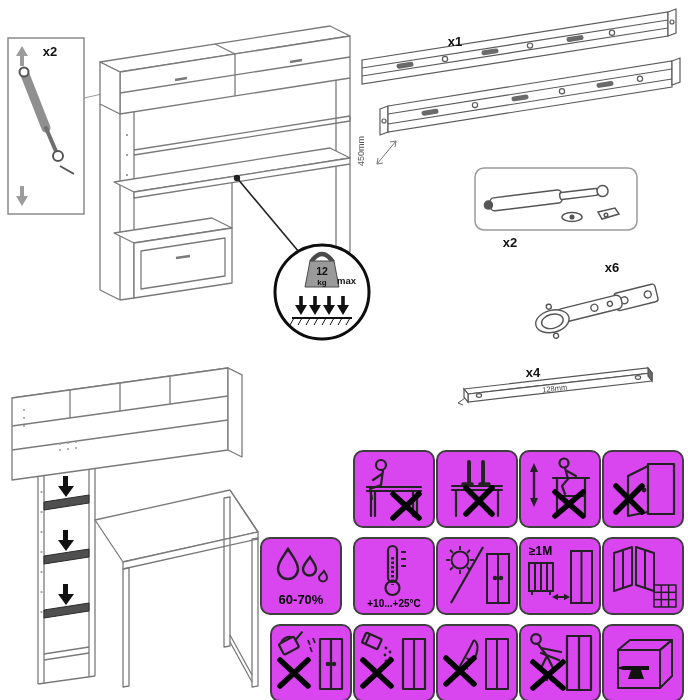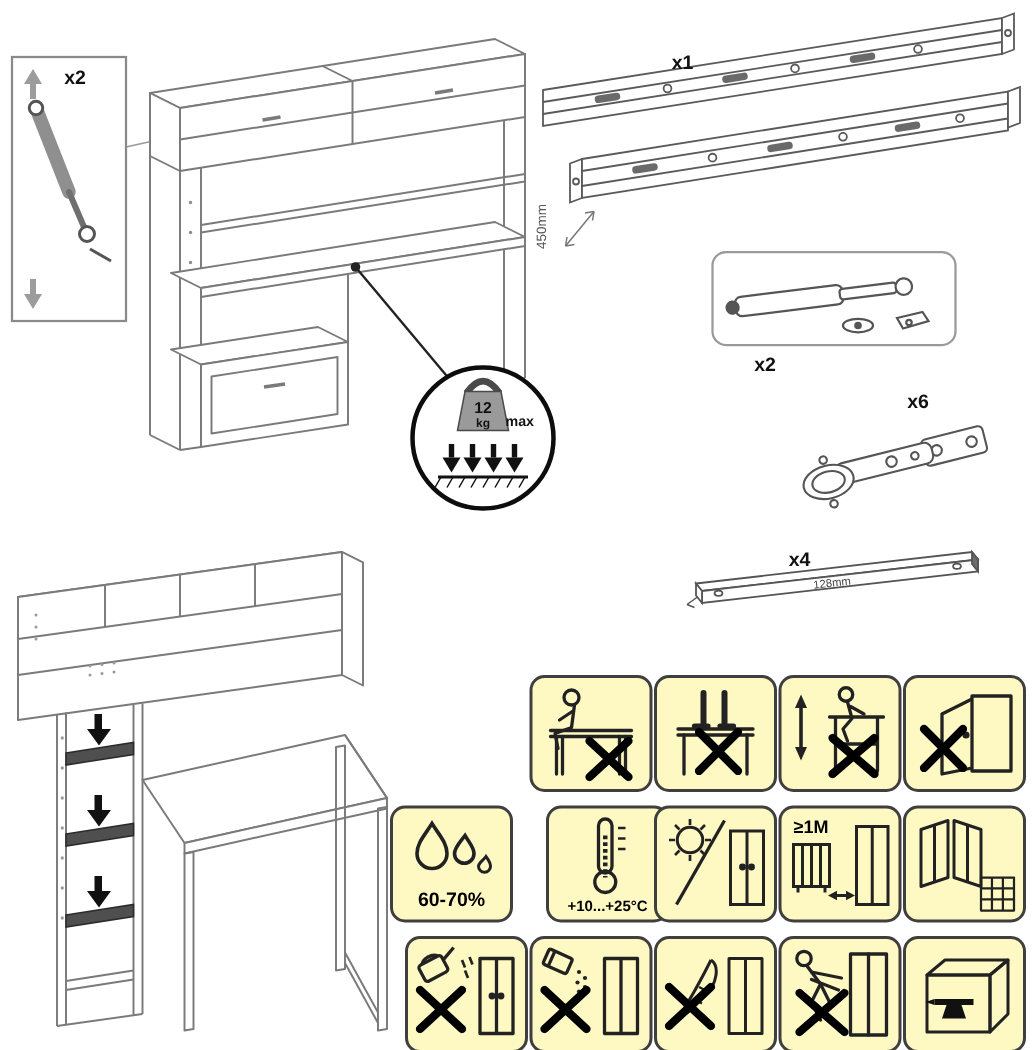--- a/index.html
+++ b/index.html
@@ -3,21 +3,21 @@
 <meta charset="utf-8">
 <style>
   html,body{margin:0;padding:0;}
   body{
     width:688px;height:700px;position:relative;overflow:hidden;
     background:#ffffff;font-family:"Liberation Sans",sans-serif;
   }
   .abs{position:absolute;}
   svg text{font-family:"Liberation Sans",sans-serif;}
   .cell{
-    position:absolute;width:78px;height:74px;background:#fef9c3;
+    position:absolute;width:78px;height:74px;background:#d946ef;
     border:2px solid #3f3f3f;border-radius:10px;
   }
   .cell svg{width:100%;height:100%;display:block;}
 </style>
 </head>
 <body>
 
 <svg class="abs" style="left:0;top:0" width="372" height="348" viewBox="0 0 372 348">
 
   <line x1="84" y1="98" x2="120" y2="90" stroke="#9a9a9a" stroke-width="1"></line>
@@ -305,21 +305,21 @@
 <div class="cell" style="left:260px;top:537px">
   <svg viewBox="0 0 78 74">
     <g stroke="#222" stroke-width="2.4" fill="none">
       <path d="M26,10 C31,18 36,23 36,30 a10,10 0 1 1 -20,0 C16,23 21,18 26,10 Z"></path>
       <path d="M48,18 C51,23 54,26 54,30 a6.5,6.5 0 1 1 -13,0 C41,26 45,22 48,18 Z"></path>
       <path d="M62,32 C64,35 65,36 65,38.5 a4,4 0 1 1 -8,0 C57,36 60,35 62,32 Z" stroke-width="2"></path>
     </g>
     <text x="39" y="65" font-size="13" font-weight="bold" fill="#000" text-anchor="middle">60-70%</text>
   </svg>
 </div>
-<div class="cell" style="left:364px;top:537px">
+<div class="cell" style="left:353px;top:537px">
   <svg viewBox="0 0 78 74">
     <g stroke="#222" fill="none" stroke-width="2.2">
       <rect x="33" y="7" width="9" height="36" rx="4.5"></rect>
       <circle cx="37.5" cy="49" r="7"></circle>
       <line x1="37.5" y1="18" x2="37.5" y2="46" stroke-width="3" stroke-dasharray="2.5,2"></line>
       <path d="M46,13 h5 M46,20 h5 M46,27 h5" stroke-width="1.8"></path>
     </g>
     <text x="39" y="68" font-size="10" font-weight="bold" fill="#000" text-anchor="middle">+10...+25°C</text>
   </svg>
 </div>

